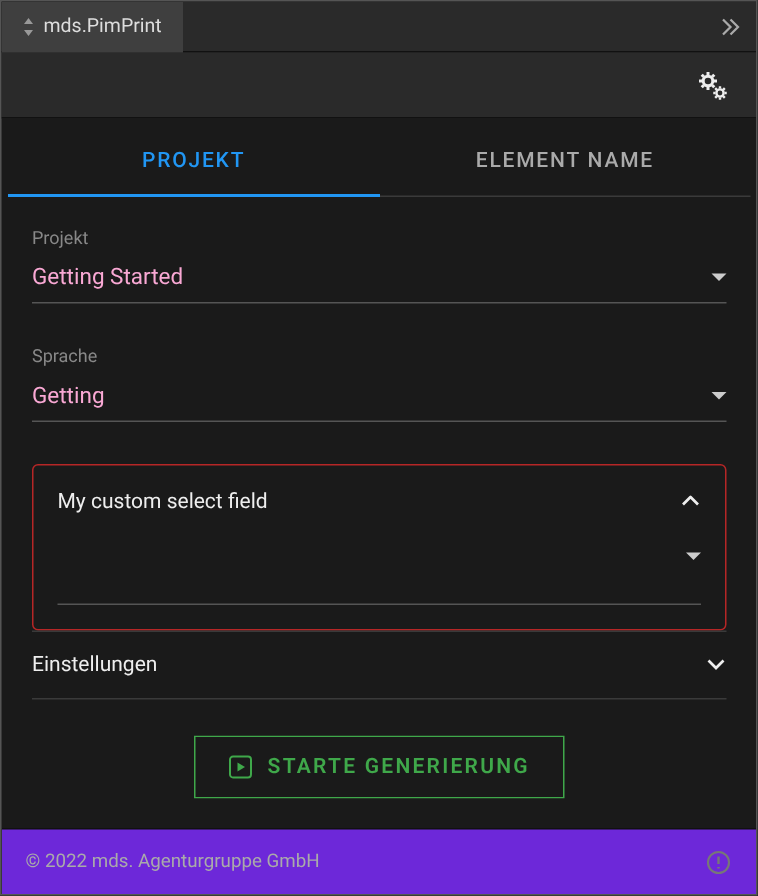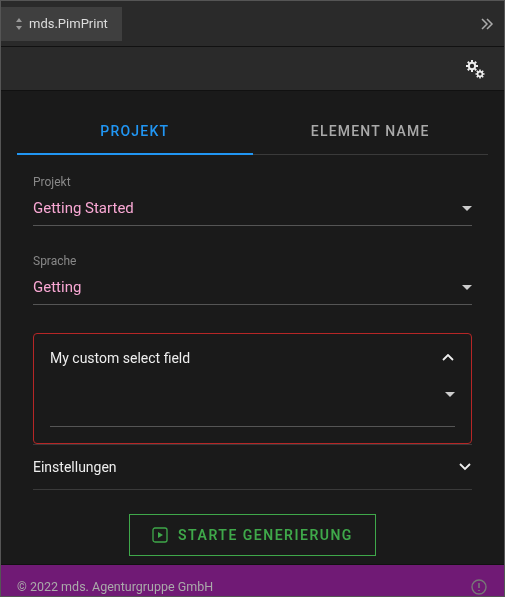--- a/index.html
+++ b/index.html
@@ -1,26 +1,26 @@
 <!DOCTYPE html>
 <html><head>
   <meta charset="utf-8">
   <style>
     * { margin: 0; padding: 0; box-sizing: border-box; font-family: -apple-system, BlinkMacSystemFont, "Segoe UI", Roboto, sans-serif; }
     body { width: 505px; height: 597px; background: #1e1e1e; border: 1px solid #555; overflow: hidden; }
     
-    .titlebar { height: 46px; background: #2a2a2a; display: flex; align-items: center; border-bottom: 1px solid #111; }
+    .titlebar { height: 34px; background: #2a2a2a; display: flex; align-items: center; border-bottom: 1px solid #111; }
     .titlebar-tab { background: #3f3f3f; height: 34px; padding: 0 14px; display: flex; align-items: center; gap: 6px; color: #ddd; font-size: 13px; }
     .titlebar-spacer { flex: 1; }
     .titlebar-expand { padding: 0 10px; color: #aaa; font-size: 14px; height: 34px; display: flex; align-items: center; cursor: pointer; }
     
     .toolbar { height: 44px; background: #2a2a2a; display: flex; justify-content: flex-end; align-items: center; padding-right: 18px; border-bottom: 1px solid #111; }
     .gear-icon { color: #ddd; cursor: pointer; }
     
-    .content { background: #1a1a1a; padding: 16px; height: calc(100% - 34px - 44px - 44px); overflow: auto; }
+    .content { background: #1a1a1a; padding: 4px; height: calc(100% - 34px - 44px - 44px); overflow: auto; }
     
     .tabs { display: flex; height: 48px; border-bottom: 1px solid #3a3a3a; margin: 0 0 20px 0; }
     .tab { flex: 1; display: flex; align-items: center; justify-content: center; color: #aaa; font-size: 14px; letter-spacing: 1.2px; font-weight: 500; cursor: pointer; position: relative; }
     .tab.active { color: #2196f3; }
     .tab.active::after { content: ""; position: absolute; bottom: -1px; left: 0; right: 0; height: 2px; background: #2196f3; }
     
     .panel-body { padding: 0 16px; }
     
     .field { margin-bottom: 28px; }
     .field-label { color: #888; font-size: 12px; margin-bottom: 6px; display: block; }
@@ -29,21 +29,21 @@
     
     .highlight-box { border: 1.5px solid #b62626; border-radius: 4px; padding: 16px; }
     .highlight-header { display: flex; justify-content: space-between; align-items: center; color: #eee; font-size: 14px; cursor: pointer; margin-bottom: 26px; }
     .highlight-field { display: flex; justify-content: flex-end; padding-bottom: 10px; border-bottom: 1px solid #555; cursor: pointer; }
     
     .settings-row { display: flex; justify-content: space-between; align-items: center; padding: 14px 0; border-top: 1px solid #3a3a3a; border-bottom: 1px solid #3a3a3a; color: #eee; font-size: 14px; cursor: pointer; margin-bottom: 24px; }
     
     .action-row { display: flex; justify-content: center; padding-bottom: 24px; }
     .generate-btn { border: 1.5px solid #3fa84a; background: transparent; color: #3fa84a; padding: 12px 22px; font-size: 14px; letter-spacing: 1.5px; font-weight: 600; display: inline-flex; align-items: center; gap: 10px; cursor: pointer; }
     
-    .footer { height: 44px; background: #701a75; display: flex; align-items: center; padding: 0 16px; color: #aaa; font-size: 12.5px; border-top: 1px solid #111; }
+    .footer { height: 44px; background: #6d28d9; display: flex; align-items: center; padding: 0 16px; color: #aaa; font-size: 12.5px; border-top: 1px solid #111; }
     .footer-spacer { flex: 1; }
     .footer-icon { color: #777; }
     
     .chev { width: 0; height: 0; display: inline-block; }
     .chev-down { border-left: 5px solid transparent; border-right: 5px solid transparent; border-top: 5px solid #ccc; }
     
     svg { display: block; }
   </style>
 </head>
 <body>

